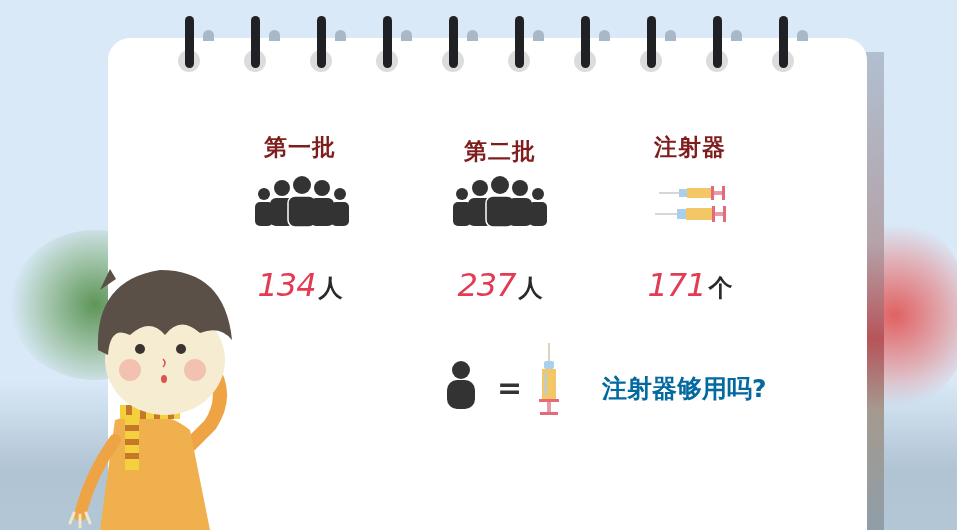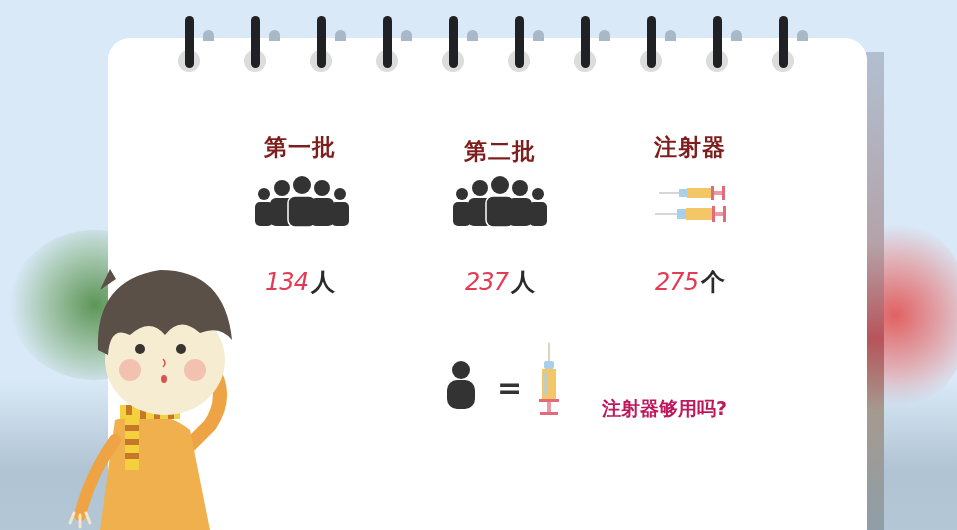--- a/index.html
+++ b/index.html
@@ -36,23 +36,23 @@
   .ring-knob {
     position: absolute; width: 11px; height: 11px; border-radius: 50% 50% 0 0; background: #a9b8c6;
   }
   .ring-bar {
     position: absolute; width: 9px; height: 52px; border-radius: 5px; background: #1f2124;
   }
   .col { position: absolute; text-align: center; }
   .col-title {
     font-weight: bold; font-size: 23px; color: #7f1d1d; letter-spacing: 1px;
   }
-  .count { font-size: 24px; font-style: italic; color: #e23b53; letter-spacing: -1px; }
+  .count { font-size: 32px; font-style: italic; color: #e23b53; letter-spacing: -1px; }
   .unit { font-size: 24px; font-weight: bold; color: #2a2a2a; margin-left: 3px; }
-  .question { position: absolute; font-size: 19px; font-weight: bold; color: #be185d; left: 602px; top: 372px; margin-top: 24px; }
+  .question { position: absolute; font-size: 25px; font-weight: bold; color: #0369a1; left: 602px; top: 372px; }
   .equals { position: absolute; left: 497px; top: 370px; font-size: 30px; font-weight: bold; color: #333; }
 </style>
 </head>
 <body>
 
 <div class="bg-blur-green"></div>
 <div class="bg-blur-red"></div>
 <div class="bg-blur-bottom"></div>
 <div class="page-shadow"></div>
 
@@ -155,21 +155,21 @@
     <rect x="67" y="3" width="3" height="14" fill="#e36a7a"></rect>
     <line x1="0" y1="31" x2="22" y2="31" stroke="#bbb" stroke-width="1.2"></line>
     <rect x="22" y="26" width="9" height="10" fill="#a8d0ec"></rect>
     <rect x="31" y="25" width="26" height="12" fill="#f3c766"></rect>
     <rect x="57" y="23" width="3" height="16" fill="#e36a7a"></rect>
     <rect x="60" y="29" width="8" height="4" fill="#e89aa6"></rect>
     <rect x="68" y="23" width="3" height="16" fill="#e36a7a"></rect>
   </g>
 </svg>
 <div class="col" style="left:630px;top:266px;width:120px">
-  <span class="count">275</span><span class="unit">个</span>
+  <span class="count">171</span><span class="unit">个</span>
 </div>
 
 <svg style="position:absolute;left:444px;top:360px" width="34" height="50" viewBox="0 0 34 50">
   <circle cx="17" cy="10" r="9" fill="#333"></circle>
   <rect x="3" y="20" width="28" height="29" rx="10" fill="#333"></rect>
 </svg>
 <div class="equals">=</div>
 <svg style="position:absolute;left:536px;top:343px" width="26" height="74" viewBox="0 0 26 74">
   <line x1="13" y1="0" x2="13" y2="18" stroke="#c9b48a" stroke-width="1.2"></line>
   <rect x="8" y="18" width="10" height="8" rx="2" fill="#a8d0ec"></rect>

